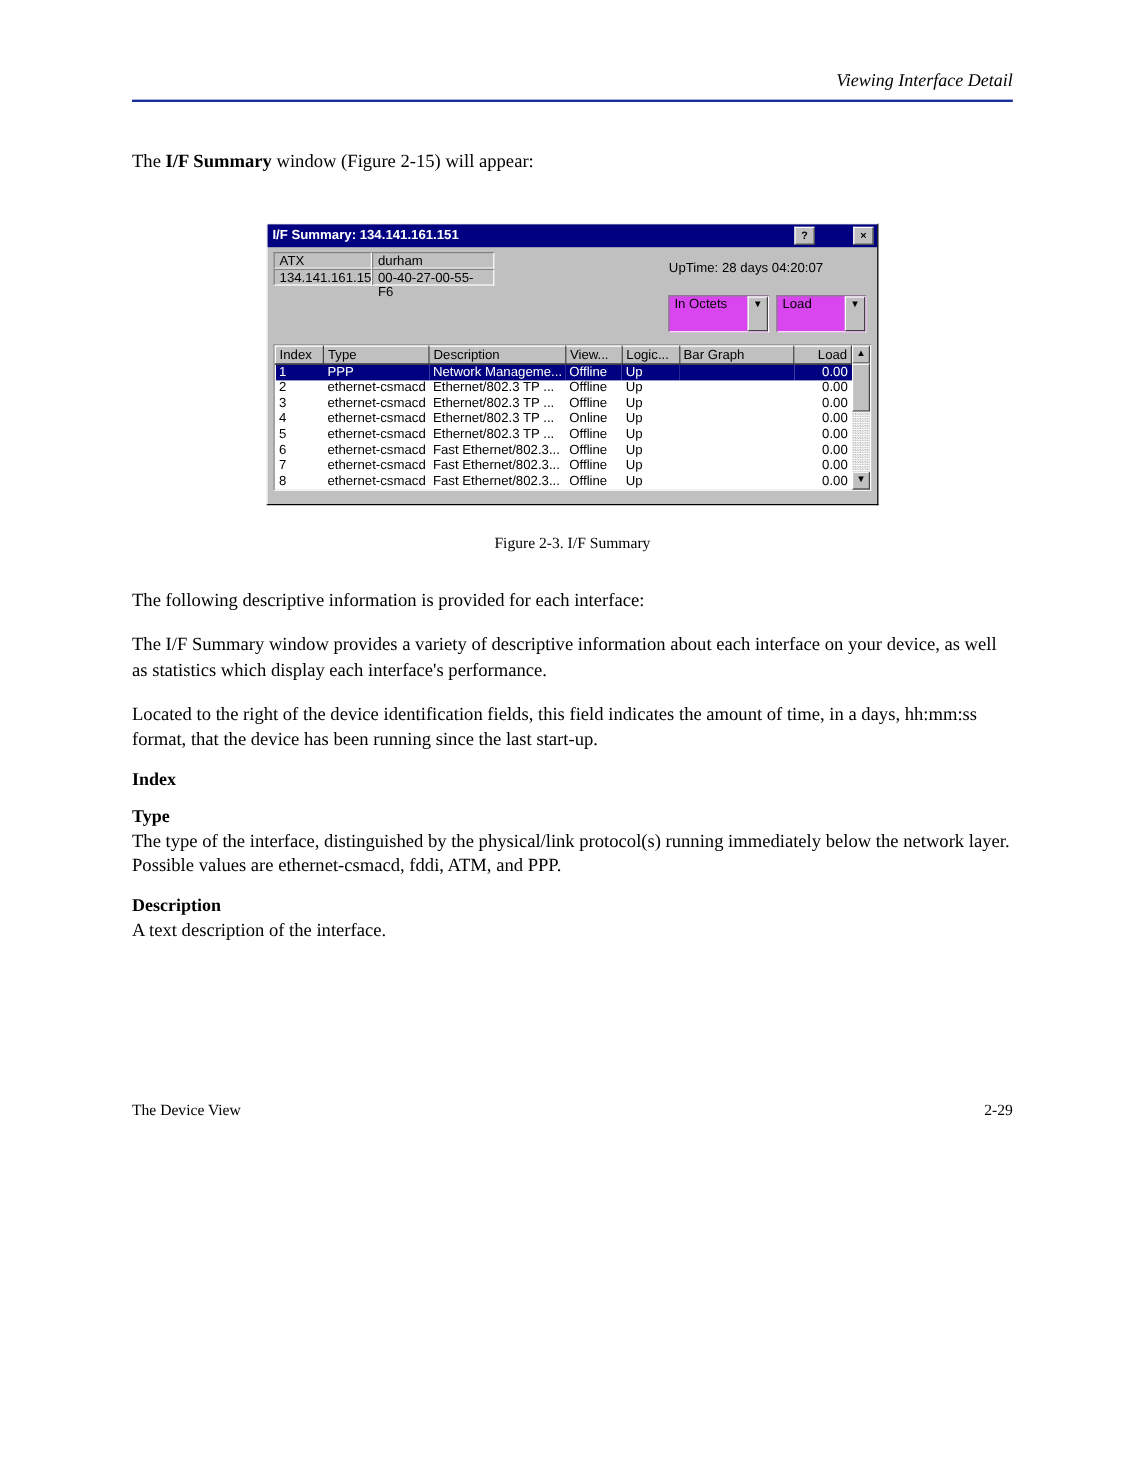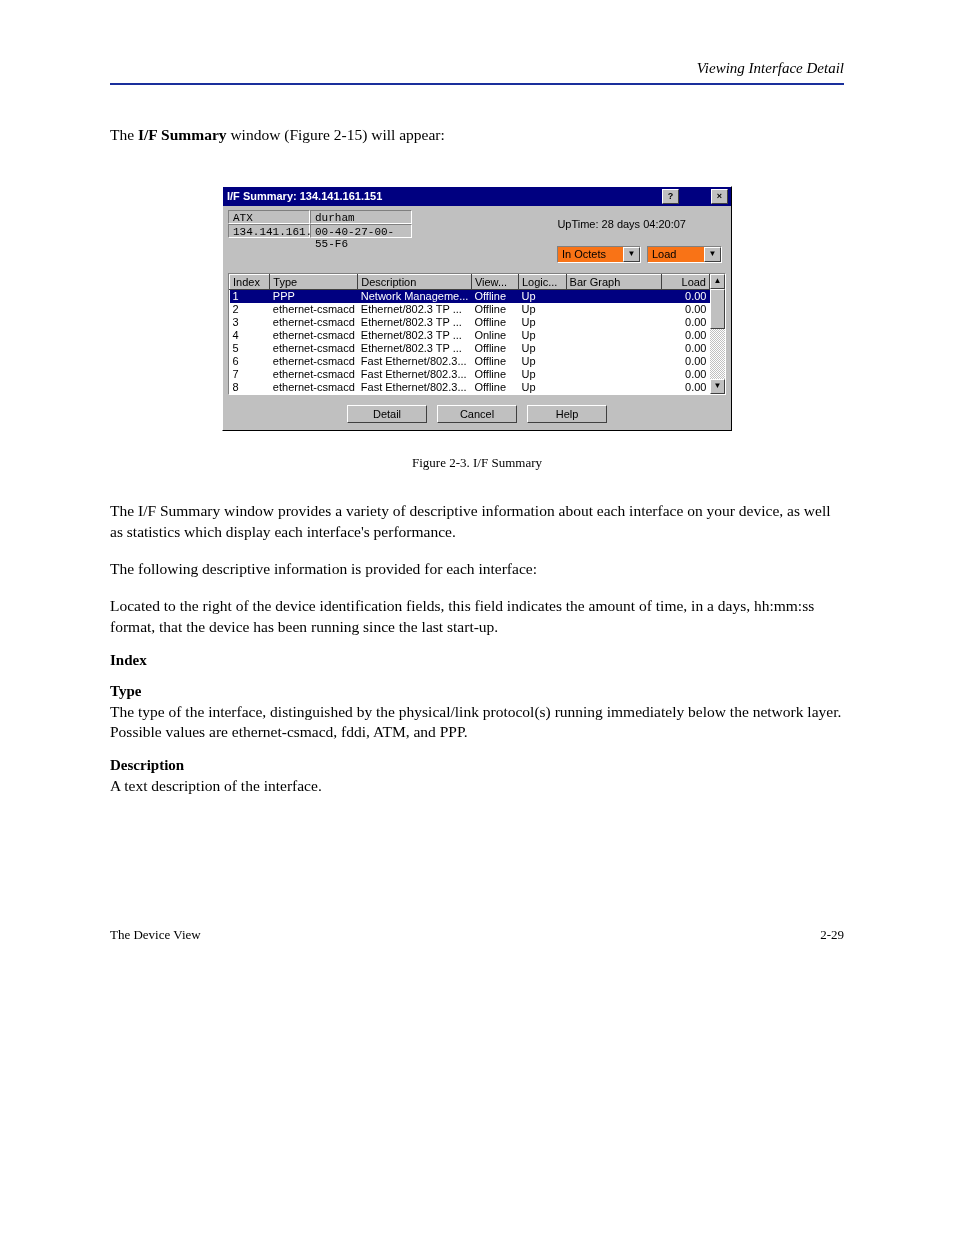--- a/index.html
+++ b/index.html
@@ -86,44 +86,43 @@
     border-top: 1px solid #808080;
     border-left: 1px solid #808080;
     border-right: 1px solid #ffffff;
     border-bottom: 1px solid #ffffff;
     background: #c0c0c0;
     padding: 1px 4px;
     font-size: 11px;
     height: 14px;
     box-sizing: border-box;
     line-height: 12px;
-    font-family: Liberation Mono, monospace;
   }
   .info-col1 { width: 82px; }
   .info-col2 { width: 102px; }
   .uptime {
     margin-left: auto;
     align-self: center;
     font-size: 11px;
     padding-right: 40px;
   }
   .dropdown-row {
     display: flex;
     justify-content: flex-end;
     margin: 8px 4px 10px 0;
     gap: 6px;
   }
   .dropdown {
     display: flex;
-    background: #f97316;
+    background: #d946ef;
     border-top: 1px solid #808080;
     border-left: 1px solid #808080;
     border-right: 1px solid #ffffff;
     border-bottom: 1px solid #ffffff;
-    height: 17px;
+    height: 31px;
     box-sizing: border-box;
   }
   .dropdown .dd-text {
     padding: 1px 4px;
     line-height: 13px;
     font-size: 11px;
     white-space: nowrap;
   }
   .dd-btn {
     width: 15px;
@@ -389,33 +388,28 @@
               </tbody>
           </table>
           <div class="scroll-col">
             <div class="scroll-btn">▲</div>
             <div class="scroll-thumb"></div>
             <div class="scroll-track"></div>
             <div class="scroll-btn">▼</div>
           </div>
         </div>
 
-        <div class="btn-row">
-          <div class="win-btn">Detail</div>
-          <div class="win-btn">Cancel</div>
-          <div class="win-btn">Help</div>
-        </div>
       </div>
     </div>
   </div>
 
   <div class="caption">Figure 2-3. I/F Summary</div>
 
+  <p class="section-body">The following descriptive information is provided for each interface:</p>
   <p class="section-body">The I/F Summary window provides a variety of descriptive information about each interface on your device, as well as statistics which display each interface's performance.</p>
-  <p class="section-body">The following descriptive information is provided for each interface:</p>
 
   <dl class="field-def">
     <dd>Located to the right of the device identification fields, this field indicates the amount of time, in a days, hh:mm:ss format, that the device has been running since the last start-up.</dd>
     <dt>Index</dt>
     <dt>Type</dt>
     <dd>The type of the interface, distinguished by the physical/link protocol(s) running immediately below the network layer. Possible values are ethernet-csmacd, fddi, ATM, and PPP.</dd>
     <dt>Description</dt>
     <dd>A text description of the interface.</dd>
   </dl>
 

